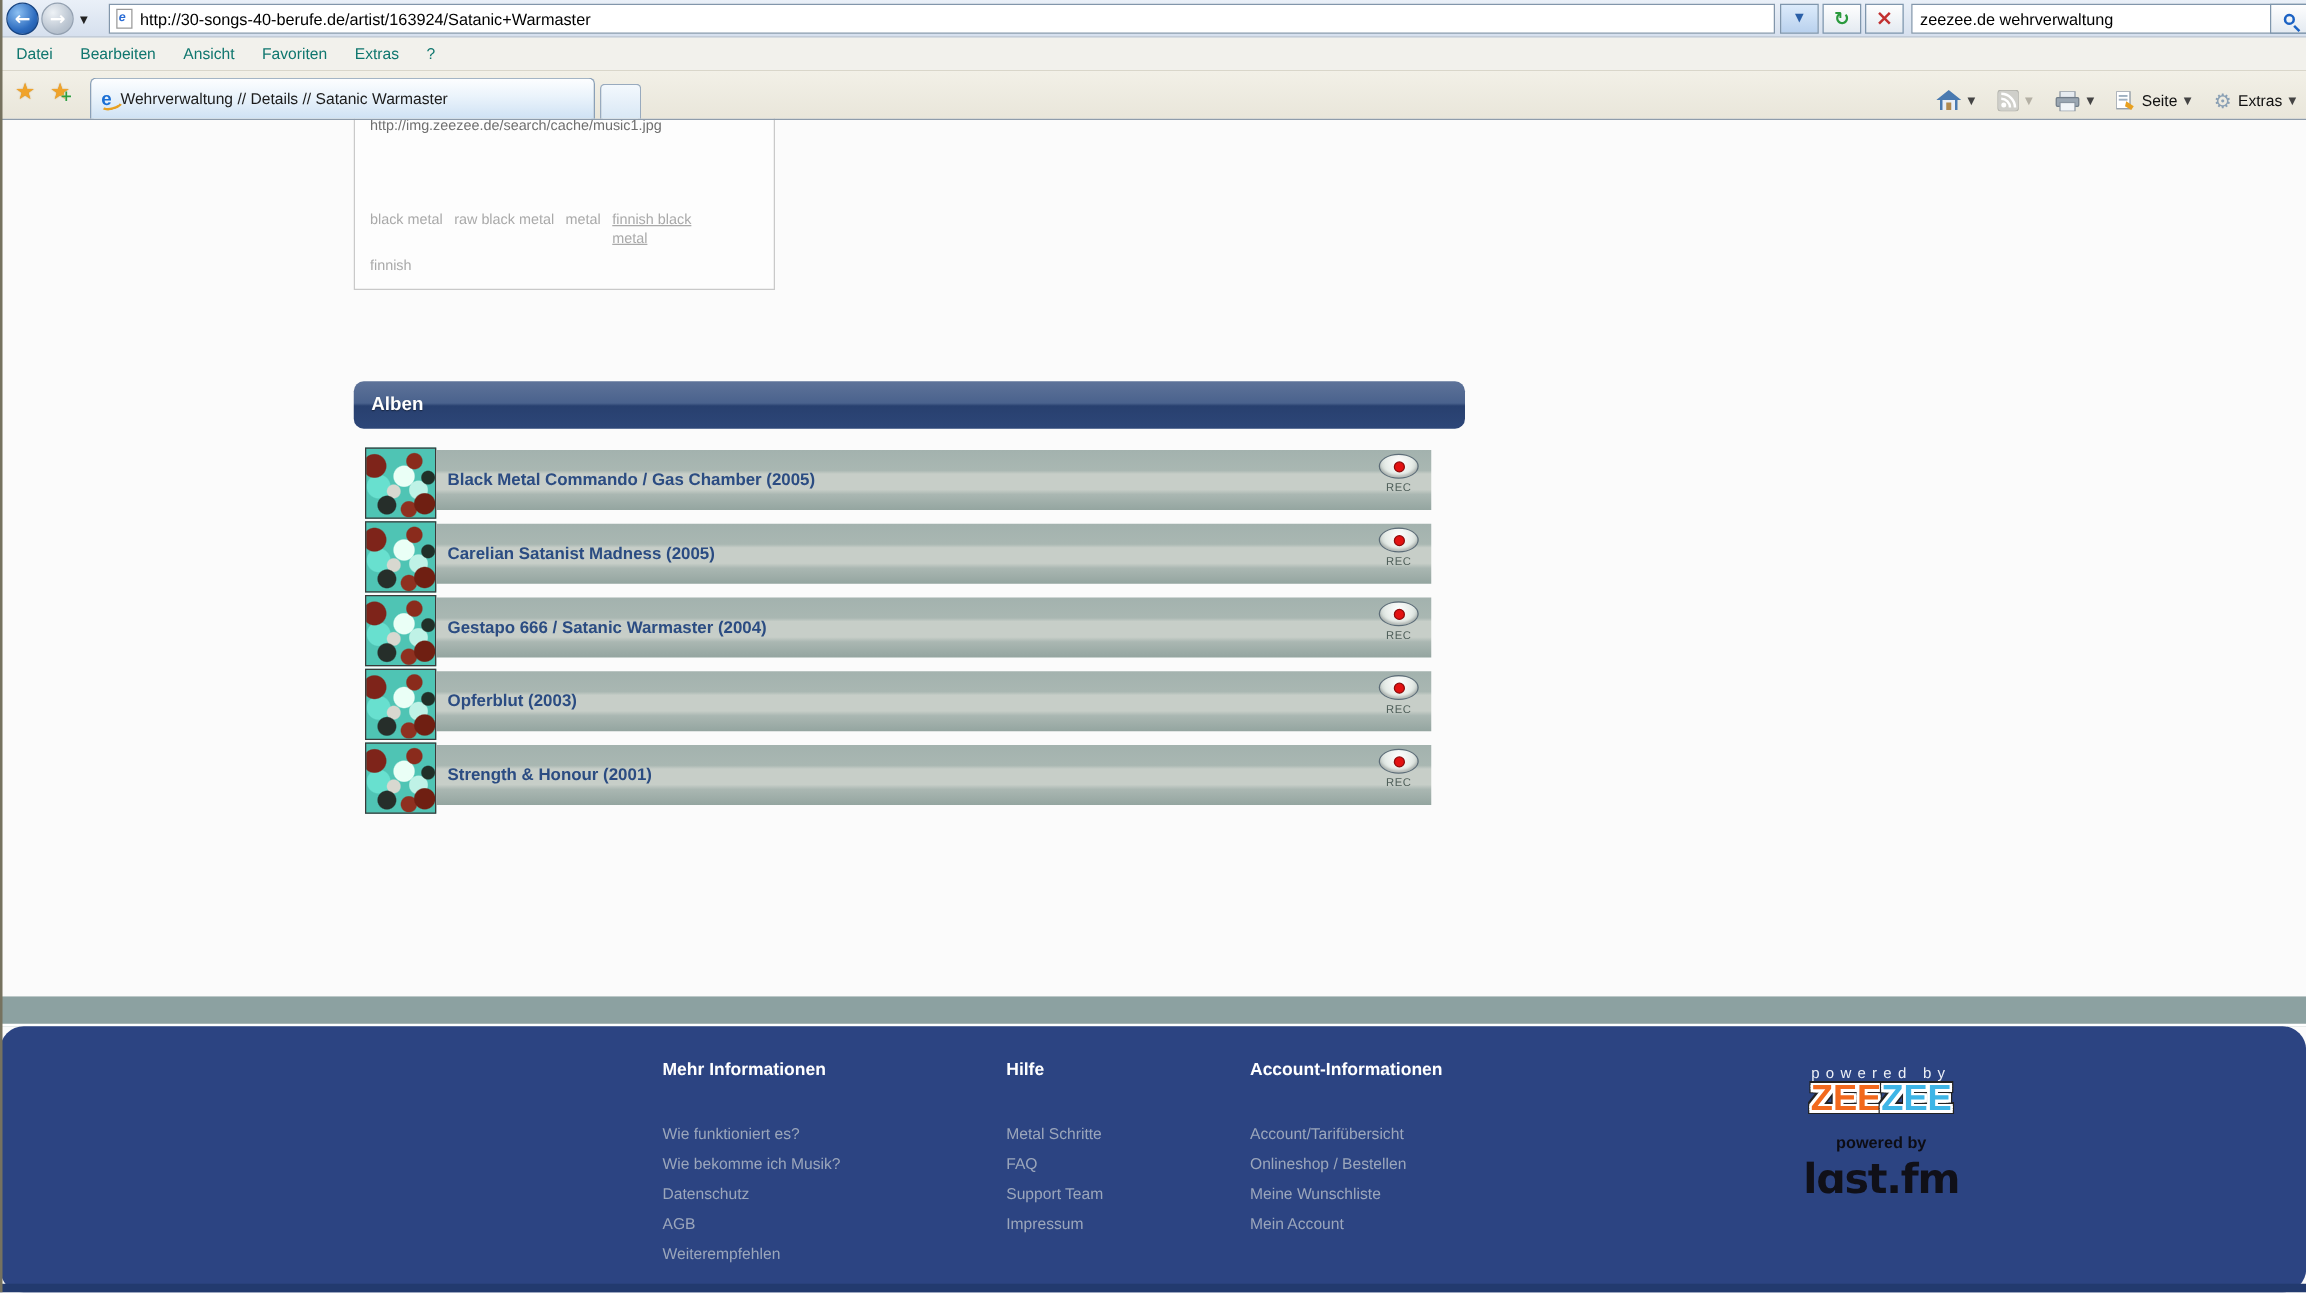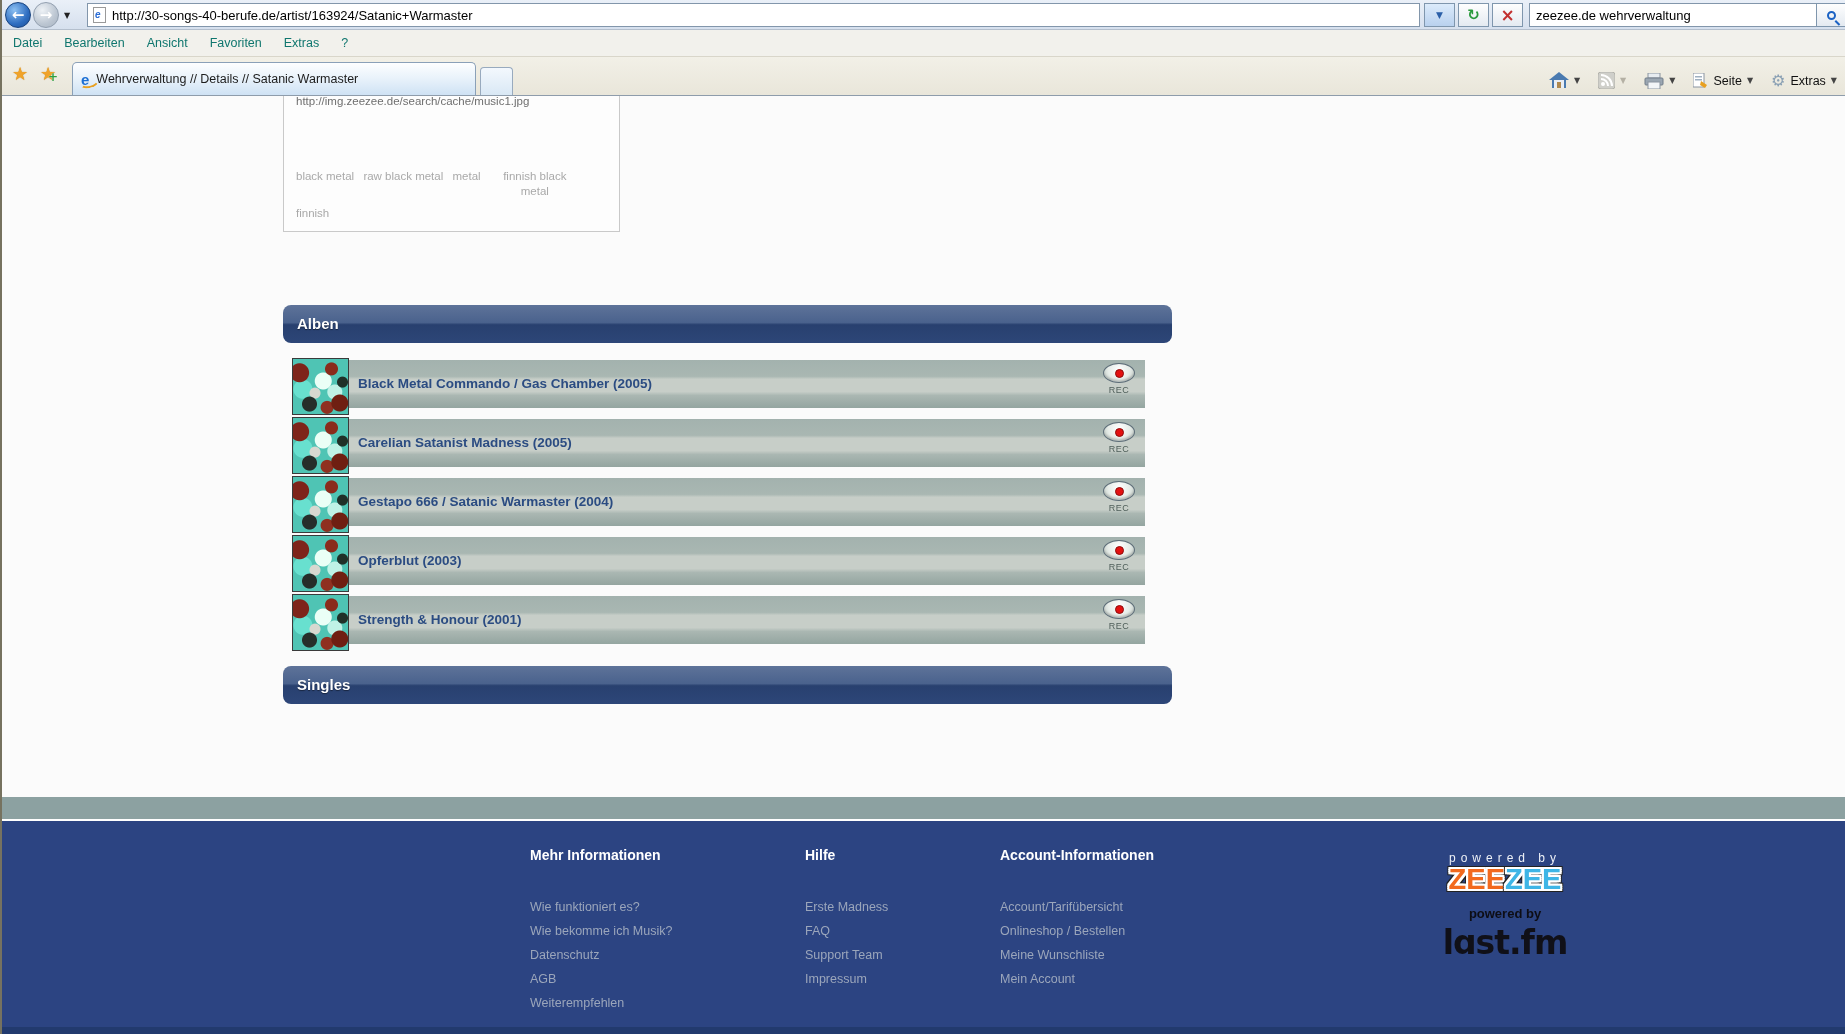--- a/index.html
+++ b/index.html
@@ -51,21 +51,21 @@
   .gear-glyph { font-family:"DejaVu Sans",sans-serif; font-size:16px; color:#8aa0b4; line-height:1; }
   .gap { width:8px; }
 
   
   .page { position:relative; height:701px; background:#fbfbfb; z-index:1; }
 
   .artist-box { position:absolute; left:283px; top:-18px; width:337px; height:154px; background:#fdfdfd; border:1px solid #c9c9c9; padding:16px 12px 0; }
   .img-caption { font-size:11.5px; color:#6f6f6f; overflow:hidden; white-space:nowrap; }
   .tags { margin-top:62px; font-size:11.5px; color:#a9a9a9; line-height:15px; }
   .tags .tag { margin-right:6px; }
-  .tag-wrap { display:inline-block; width:90px; text-align:center; vertical-align:top; }
+  .tag-wrap { display:inline-block; width:90px; text-align:left; vertical-align:top;text-decoration:underline; }
   .tag-last { margin-top:8px; font-size:11.5px; color:#a9a9a9; }
 
   .section-header { position:absolute; left:283px; width:889px; height:38px; border-radius:8px;
     background:linear-gradient(180deg,#5e7399 0%,#4a628d 46%,#28406f 52%,#2d4678 100%);
     color:#fff; font-weight:bold; font-size:15px; line-height:38px; padding-left:14px;
     text-shadow:0 1px 1px rgba(0,0,0,.45); }
   .hdr-alben { top:209px; }
   .hdr-singles { top:570px; }
 
   .album-list { position:absolute; left:292px; top:262px; width:853px; }
@@ -88,21 +88,21 @@
   .album-title { font-size:13.5px; font-weight:bold; color:#2b4c82; line-height:48px; padding-left:9px; white-space:nowrap; }
   .rec { position:absolute; right:8px; top:3px; width:36px; text-align:center; cursor:pointer; }
   .rec-oval { width:32px; height:20px; margin:0 auto; border:1px solid #5d6d78; border-radius:50%;
     background:radial-gradient(circle at 50% 32%, #ffffff 0%, #e6ece8 55%, #b9c4bf 100%);
     box-shadow:inset 0 -2px 2px rgba(0,0,0,.18); display:flex; align-items:center; justify-content:center; }
   .rec-dot { width:9px; height:9px; border-radius:50%; background:#e31111; border:1px solid #8d0c0c; }
   .rec-label { font-size:9px; color:#4e5e59; letter-spacing:.5px; margin-top:2px; }
 
   
   .separator { height:24px; background:#8ca1a1; border-bottom:2px solid #ffffff; }
-  .footer { position:relative; height:213px; background:#2c4482; }
+  .footer { position:relative; height:213px; background:#2c4482;border-radius:19px; }
   .footer::after { content:""; position:absolute; left:0; bottom:0; width:100%; height:7px; background:#223a6e; }
   .fcol { position:absolute; top:26px; }
   .fcol-1 { left:530px; } .fcol-2 { left:805px; } .fcol-3 { left:1000px; }
   .fcol-title { font-size:14px; font-weight:bold; color:#ffffff; margin-bottom:32px; }
   .flink { font-size:12.5px; color:#9ba6bb; line-height:24px; cursor:pointer; white-space:nowrap; }
   .logos { position:absolute; left:1420px; top:30px; width:170px; text-align:center; }
   .pb-top { font-size:12px; color:#eef1f7; letter-spacing:5px; }
   .zeezee { font-size:29px; font-weight:bold; letter-spacing:0; line-height:1; cursor:pointer;
     text-shadow:-2px -2px 0 #fff,2px -2px 0 #fff,-2px 2px 0 #fff,2px 2px 0 #fff,-2px 0 0 #fff,2px 0 0 #fff,0 -2px 0 #fff,0 2px 0 #fff,
       -3px -3px 0 #222,3px -3px 0 #222,-3px 3px 0 #222,3px 3px 0 #222,-3px 0 0 #222,3px 0 0 #222,0 -3px 0 #222,0 3px 0 #222; }
@@ -275,37 +275,36 @@
         <div class="rec">
           <div class="rec-oval">
               <div class="rec-dot"></div>
             </div>
           <div class="rec-label">REC</div>
         </div>
       </div>
     </div>
   </div>
 
-  <div class="section-header hdr-singles">Singles</div>
 </div>
 
 <div class="separator"></div>
 
 <div class="footer">
   <div class="fcol fcol-1">
     <div class="fcol-title">Mehr Informationen</div>
     <div class="flink">Wie funktioniert es?</div>
     <div class="flink">Wie bekomme ich Musik?</div>
     <div class="flink">Datenschutz</div>
     <div class="flink">AGB</div>
     <div class="flink">Weiterempfehlen</div>
   </div>
   <div class="fcol fcol-2">
     <div class="fcol-title">Hilfe</div>
-    <div class="flink">Erste Madness</div>
+    <div class="flink">Metal Schritte</div>
     <div class="flink">FAQ</div>
     <div class="flink">Support Team</div>
     <div class="flink">Impressum</div>
   </div>
   <div class="fcol fcol-3">
     <div class="fcol-title">Account-Informationen</div>
     <div class="flink">Account/Tarifübersicht</div>
     <div class="flink">Onlineshop / Bestellen</div>
     <div class="flink">Meine Wunschliste</div>
     <div class="flink">Mein Account</div>

